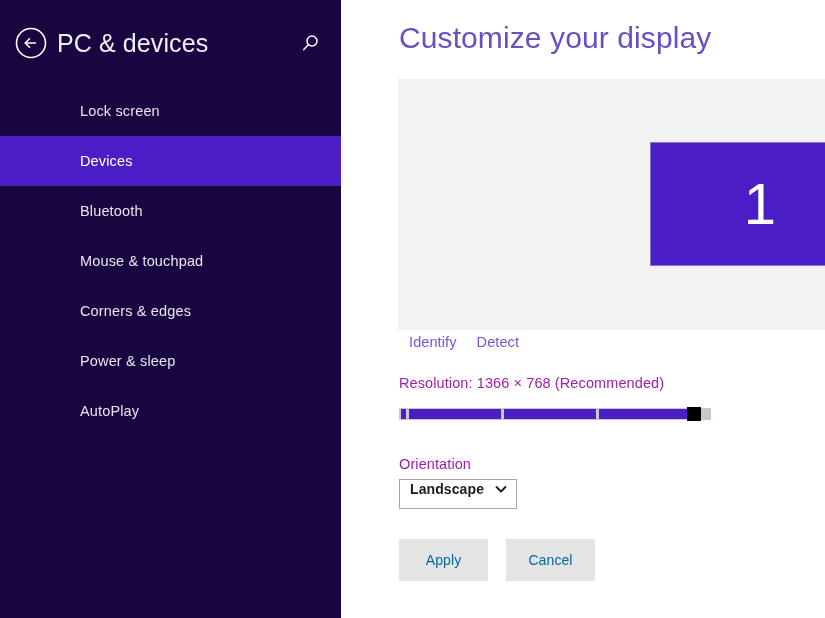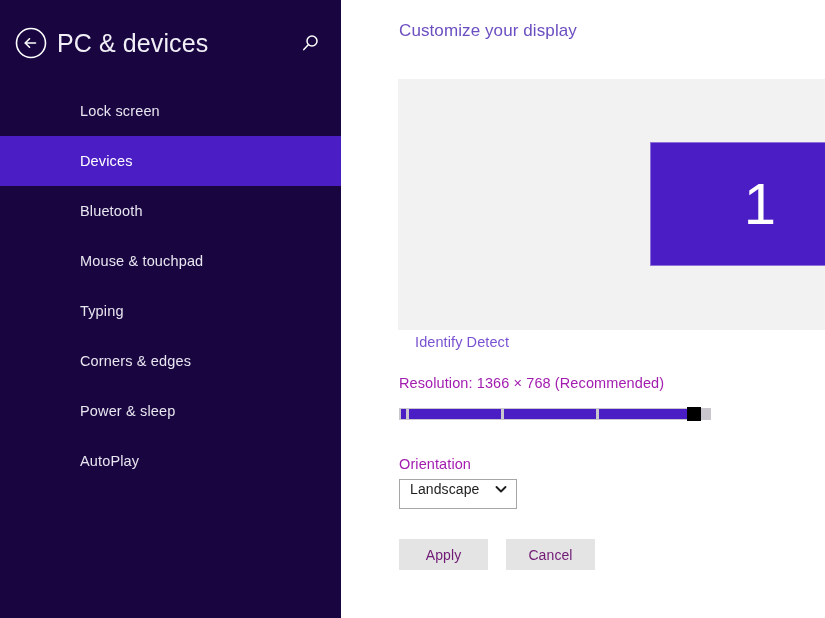--- a/index.html
+++ b/index.html
@@ -96,21 +96,21 @@
     top: 0;
     width: 484px;
     height: 618px;
     background: #ffffff;
   }
 
   .page-title {
     position: absolute;
     left: 58px;
     top: 21px;
-    font-size: 17px;
+    font-size: 30px;
     color: #6b4ec0;
     font-weight: 400;
     letter-spacing: 0.1px;
     white-space: nowrap;
   }
 
   .preview-area {
     position: absolute;
     left: 57px;
     top: 79px;
@@ -135,24 +135,24 @@
   .monitor-number {
     color: #ffffff;
     font-size: 58px;
     font-weight: 300;
     line-height: 1;
     font-family: "Liberation Sans", sans-serif;
   }
 
   .links-row {
     position: absolute;
-    left: 74px;
+    left: 68px;
     top: 334px;
     display: flex;
-    gap: 4px;
+    gap: 20px;
   }
 
   .text-link {
     color: #7a52d1;
     font-size: 14.5px;
     cursor: pointer;
     text-decoration: none;
     letter-spacing: 0.1px;
   }
 
@@ -220,20 +220,21 @@
     left: 58px;
     top: 479px;
     width: 118px;
     height: 30px;
     background: #ffffff;
     border: 1px solid #a6a6a6;
     display: flex;
     align-items: center;
     padding: 0 8px 11px 10px;
     cursor: pointer;
+    font-weight: bold;
   }
 
   .orientation-value {
     flex: 1;
     font-size: 14px;
     color: #1d1d1d;
     letter-spacing: 0.1px;
   }
 
   .chevron {
@@ -246,24 +247,24 @@
   .button-row {
     position: absolute;
     left: 58px;
     top: 539px;
     display: flex;
     gap: 18px;
   }
 
   .btn {
     min-width: 89px;
-    height: 31px;
+    height: 42px;
     background: #e4e4e4;
     border: none;
-    color: #701a75;
+    color: #0369a1;
     font-size: 14px;
     font-family: "Liberation Sans", sans-serif;
     letter-spacing: 0.1px;
     cursor: default;
     display: flex;
     align-items: center;
     justify-content: center;
   }
 </style>
 </head>
@@ -298,23 +299,20 @@
         <span>Lock screen</span>
       </div>
       <div class="nav-item is-active">
         <span>Devices</span>
       </div>
       <div class="nav-item">
         <span>Bluetooth</span>
       </div>
       <div class="nav-item">
         <span>Mouse &amp; touchpad</span>
-      </div>
-      <div class="nav-item">
-        <span>Typing</span>
       </div>
       <div class="nav-item">
         <span>Corners &amp; edges</span>
       </div>
       <div class="nav-item">
         <span>Power &amp; sleep</span>
       </div>
       <div class="nav-item">
         <span>AutoPlay</span>
       </div>

